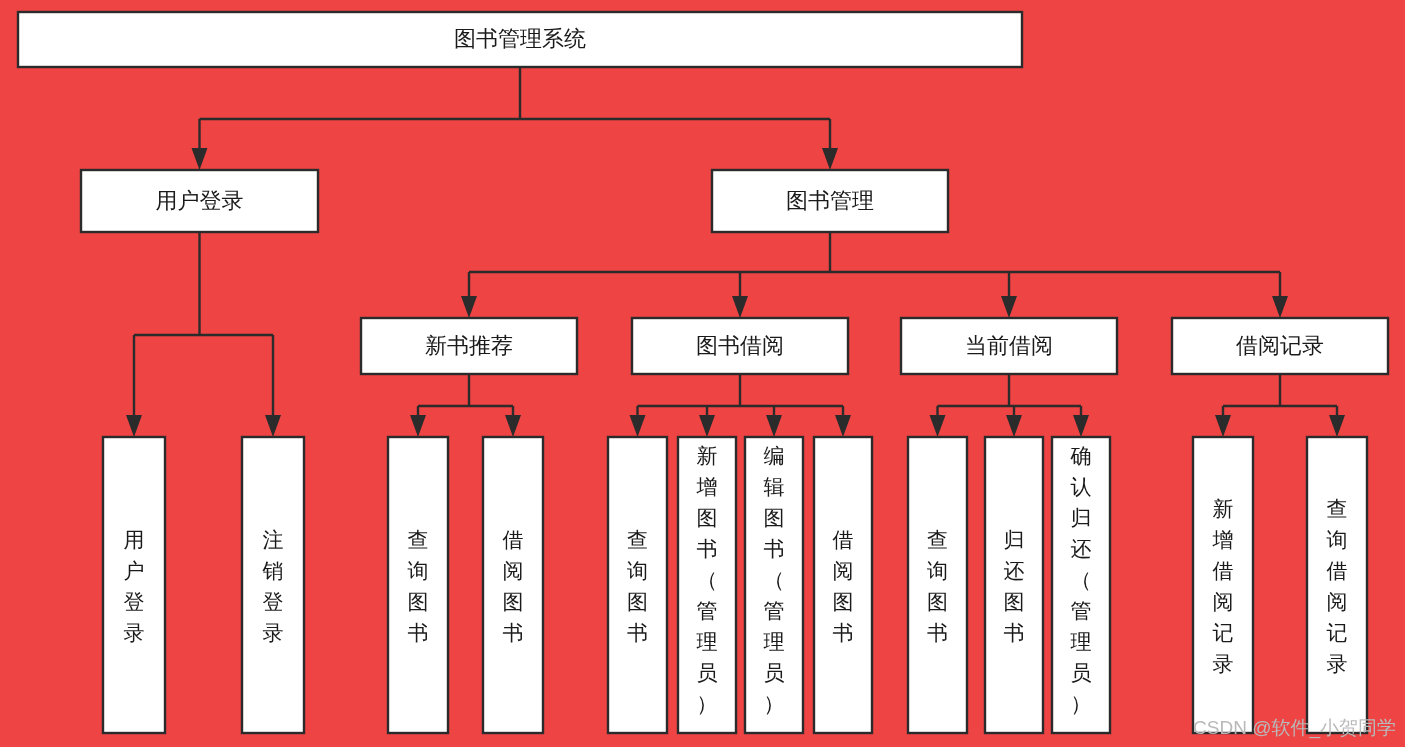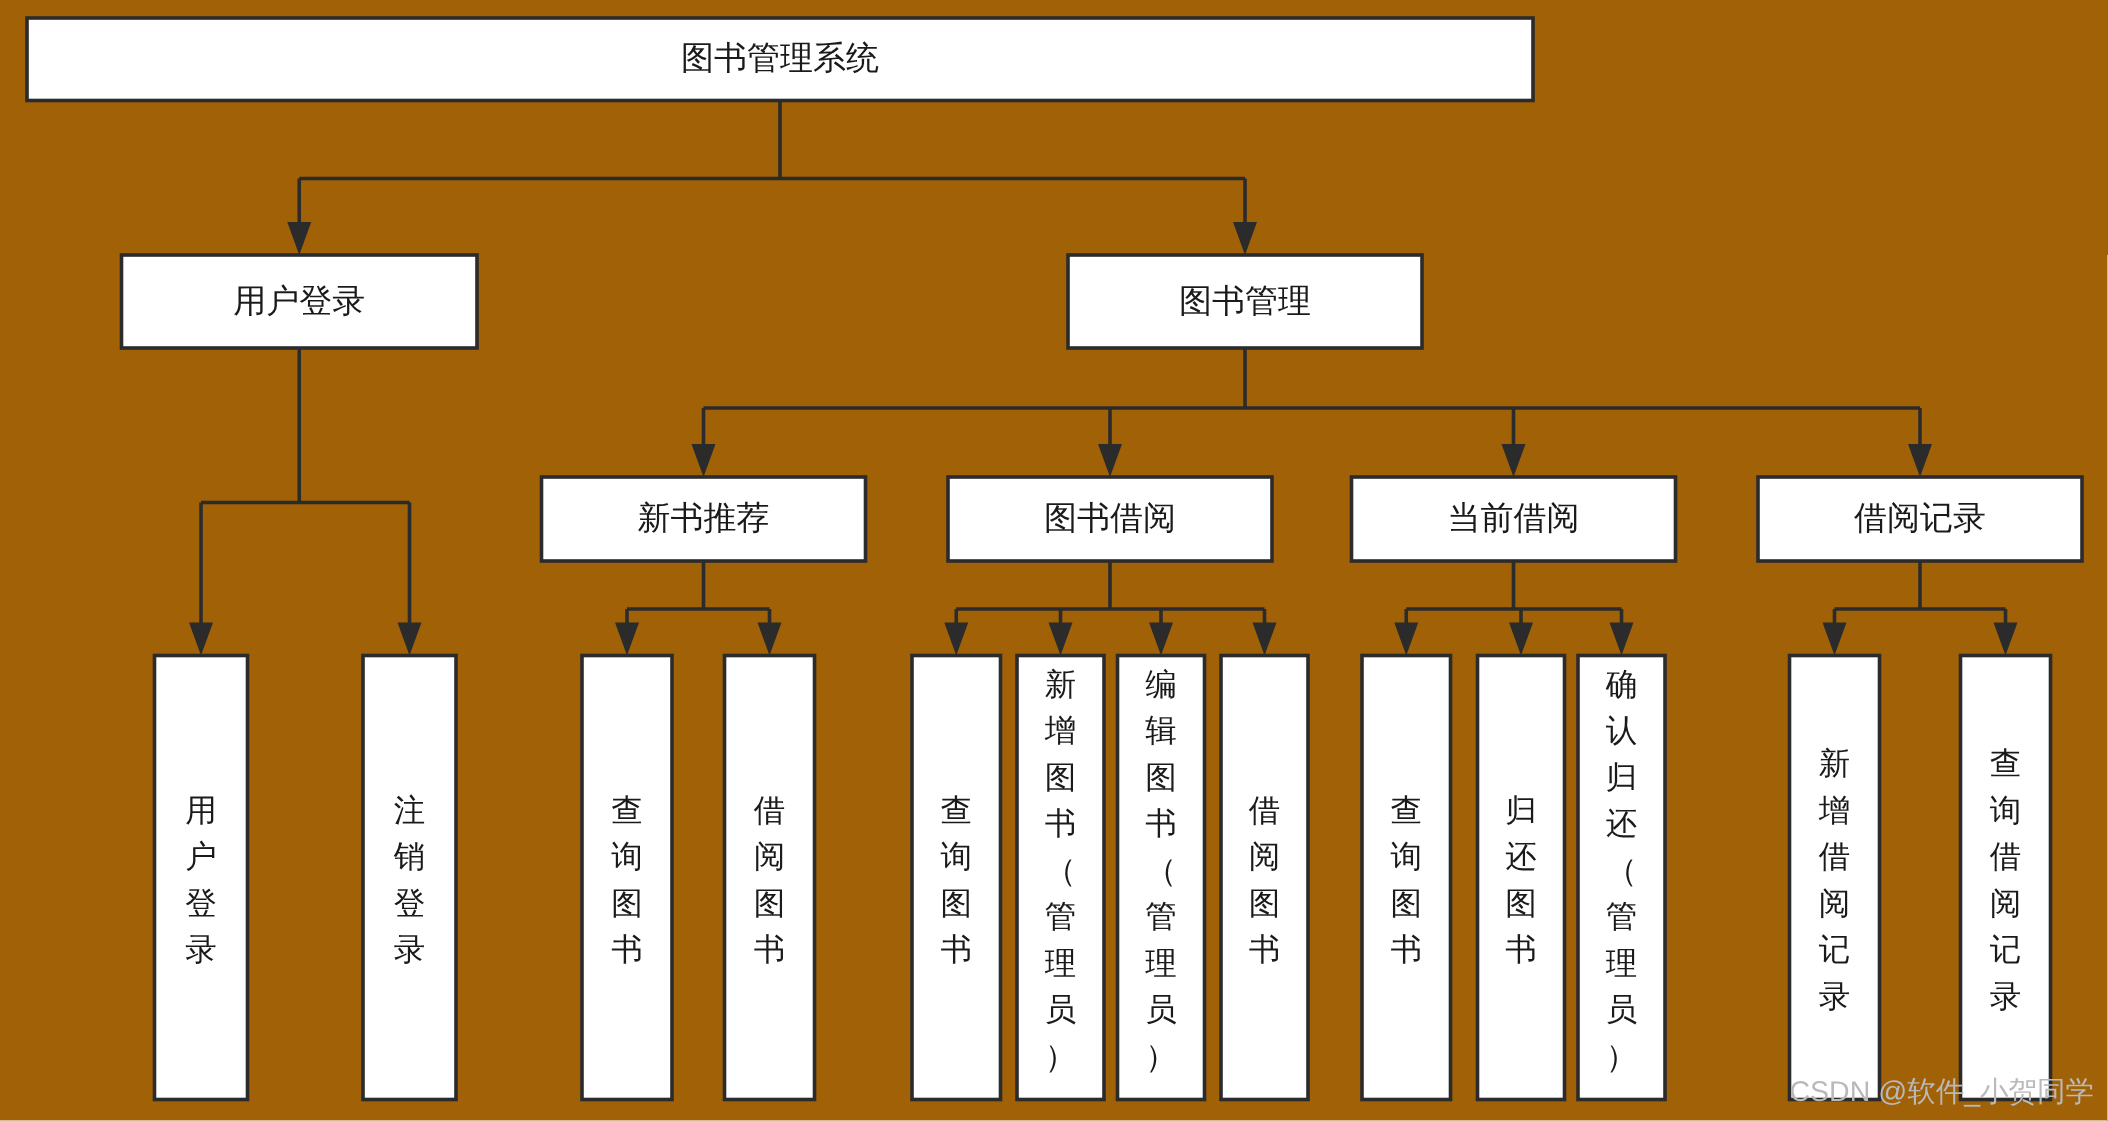--- a/index.html
+++ b/index.html
@@ -8,21 +8,21 @@
     padding: 0;
     background: #ffffff;
   }
   body {
     font-family: "Liberation Sans", "DejaVu Sans", sans-serif;
   }
   #diagram-root {
     position: relative;
     width: 1405px;
     height: 747px;
-    background: #a16207;
+    background: #ef4444;
     overflow: hidden;
   }
   svg.diagram-canvas {
     position: absolute;
     left: 0;
     top: 0;
     width: 1405px;
     height: 747px;
     display: block;
   }

